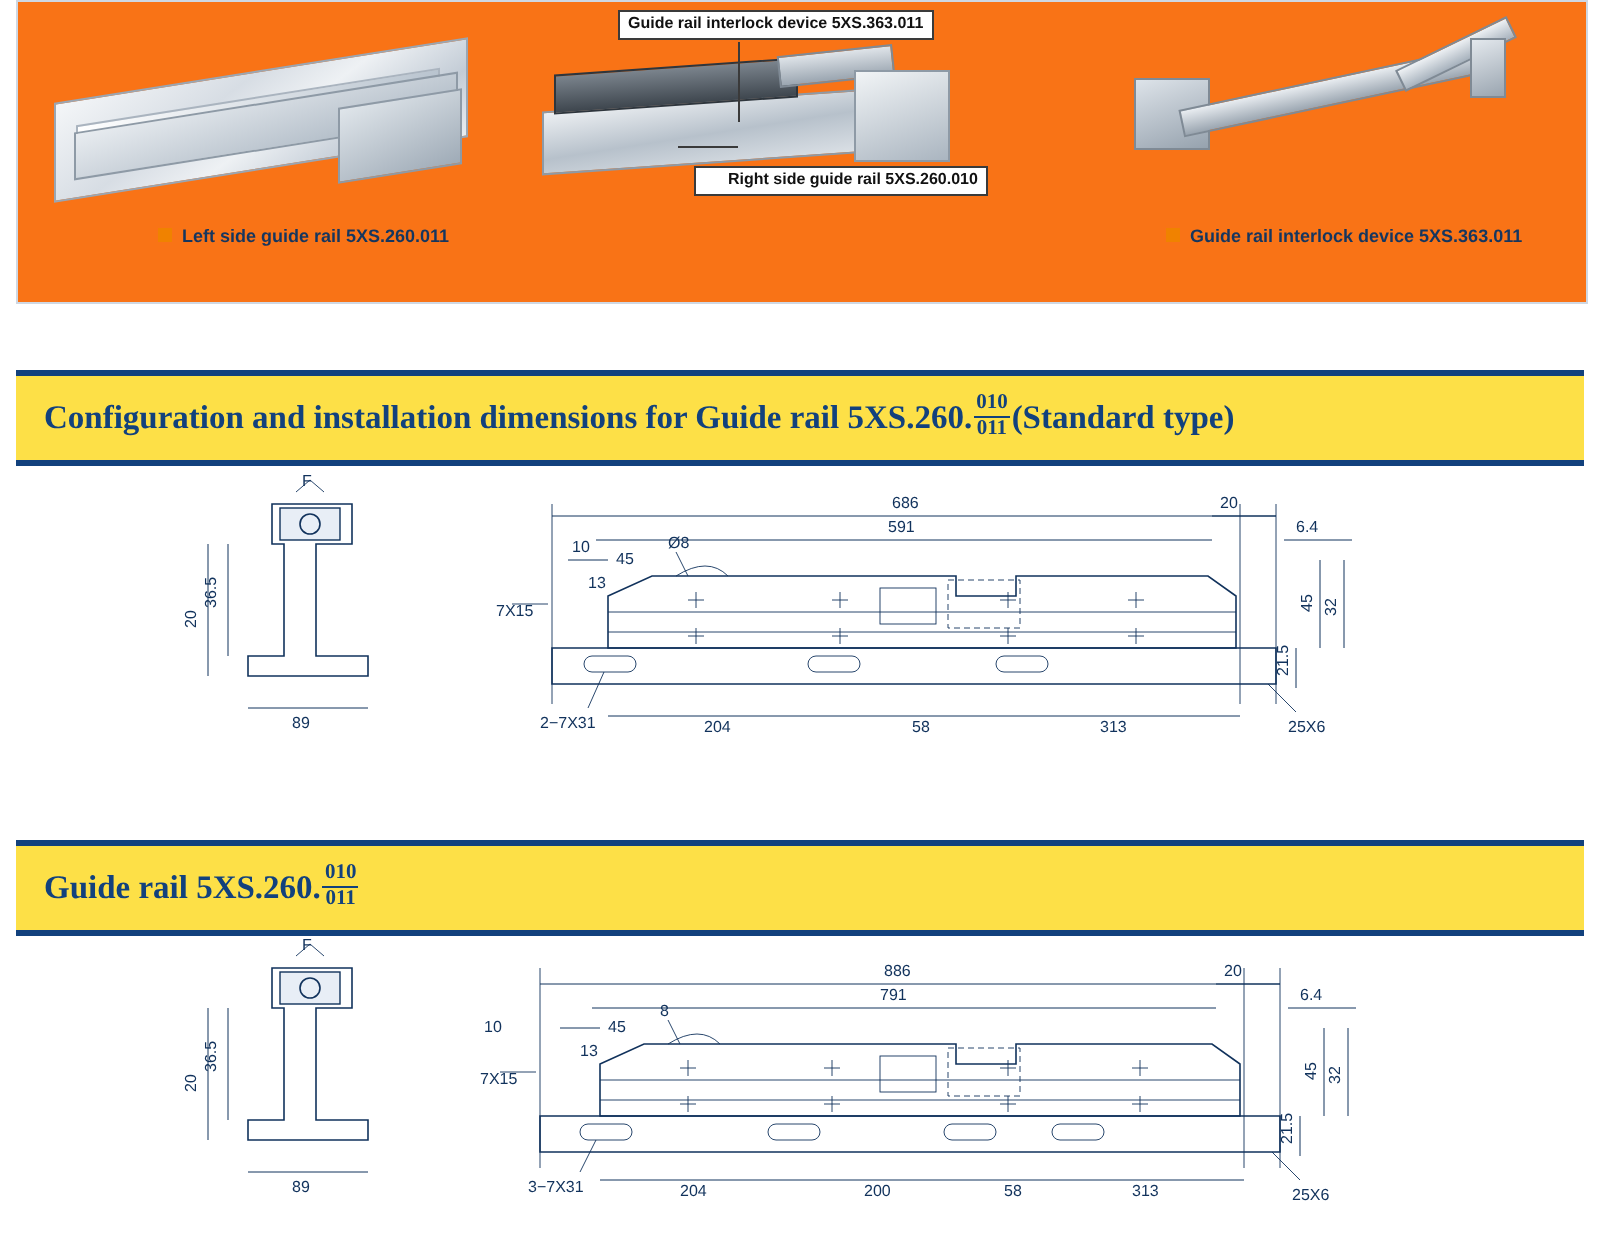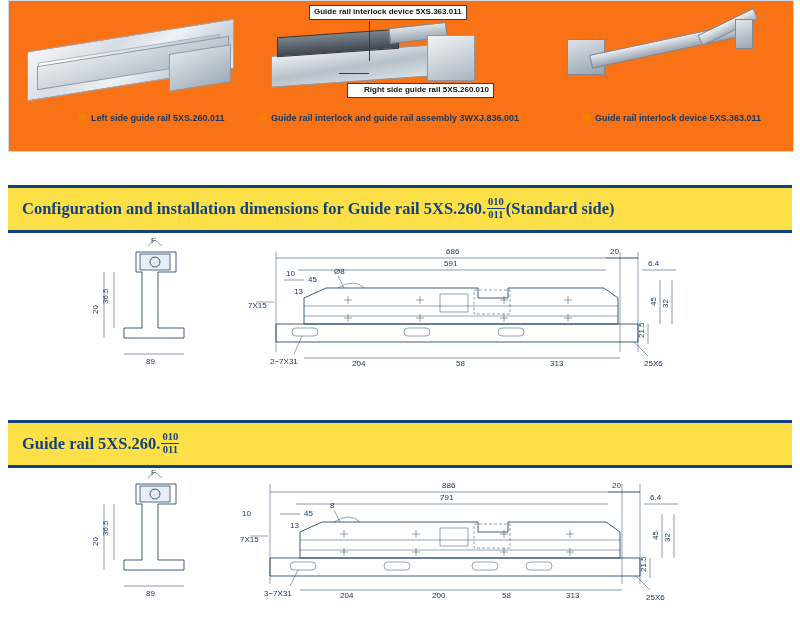--- a/index.html
+++ b/index.html
@@ -125,37 +125,34 @@
       <div class="leader" style="left:360px;top:20px;width:1px;height:40px;"></div>
 
       <div class="callout" style="left:338px;top:82px;padding-left:16px;">Right side guide rail 5XS.260.010</div>
       <div class="leader" style="left:330px;top:72px;width:30px;height:1px;"></div>
     </div>
 
     <div class="caption-row">
       <div class="caption c1">
         <span class="sq"></span><span>Left side guide rail 5XS.260.011</span>
       </div>
-      <div class="caption c2">
-        <span class="sq"></span><span>Guide rail interlock and guide rail assembly 3WXJ.836.001</span>
-      </div>
       <div class="caption c3">
         <span class="sq"></span><span>Guide rail interlock device 5XS.363.011</span>
       </div>
     </div>
   </div>
 
   <div class="headbar" style="top:185px;">
     <div class="txt">
       <span>Configuration and installation dimensions for Guide rail 5XS.260.</span>
         <span class="frac">
           <span style="display:block;border-bottom:1px solid #12417d;padding:0 1px;">010</span>
           <span style="display:block;padding:0 1px;">011</span>
         </span>
-        <span>(Standard side)</span>
+        <span>(Standard type)</span>
     </div>
   </div>
 
   <div class="tech" style="top:232px;height:170px;">
     <svg width="784" height="170" viewBox="0 0 784 170">
 
       <g>
         <path class="part" d="M128,20 L168,20 L168,40 L150,40 L150,96 L176,96 L176,106 L116,106 L116,96 L134,96 L134,40 L128,40 Z"></path>
         <rect class="hatchfill" x="132" y="22" width="30" height="16"></rect>
         <circle class="part" cx="147" cy="30" r="5"></circle>

